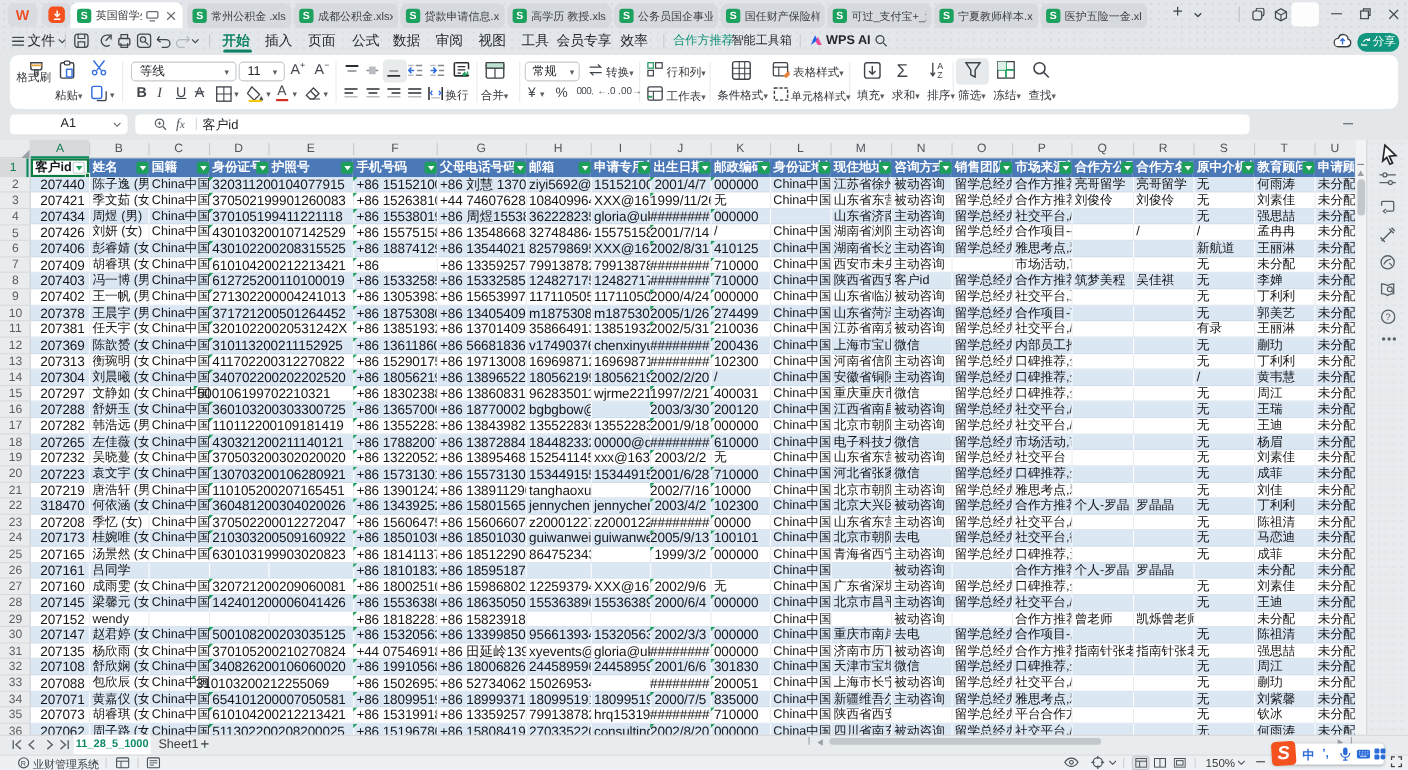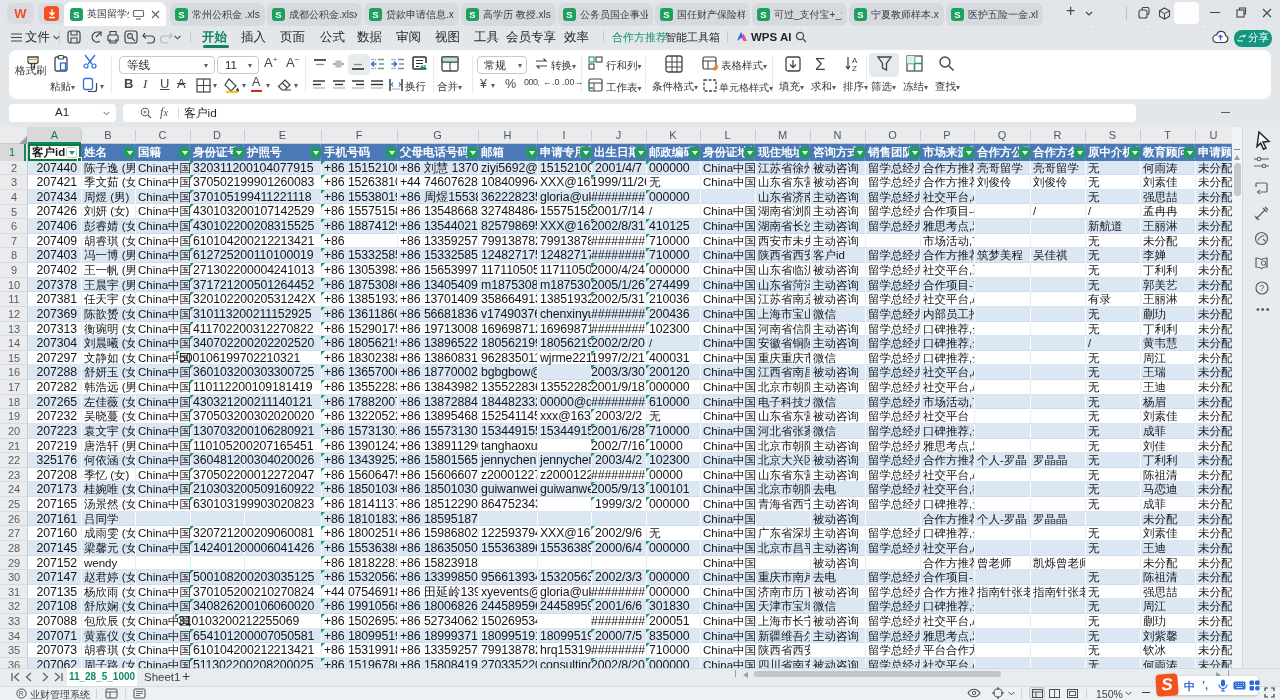--- a/index.html
+++ b/index.html
@@ -1318,21 +1318,21 @@
     <div class="a" style="left:672px;top:0;width:1px;height:100%;background:rgba(255,255,255,0.95)"></div>
     <div class="a" style="left:727px;top:0;width:1px;height:100%;background:rgba(255,255,255,0.95)"></div>
     <div class="a" style="left:782px;top:0;width:1px;height:100%;background:rgba(255,255,255,0.95)"></div>
     <div class="a" style="left:837px;top:0;width:1px;height:100%;background:rgba(255,255,255,0.95)"></div>
     <div class="a" style="left:892px;top:0;width:1px;height:100%;background:rgba(255,255,255,0.95)"></div>
     <div class="a" style="left:946px;top:0;width:1px;height:100%;background:rgba(255,255,255,0.95)"></div>
     <div class="a" style="left:1002px;top:0;width:1px;height:100%;background:rgba(255,255,255,0.95)"></div>
     <div class="a" style="left:1057px;top:0;width:1px;height:100%;background:rgba(255,255,255,0.95)"></div>
     <div class="a" style="left:1112px;top:0;width:1px;height:100%;background:rgba(255,255,255,0.95)"></div>
     <div class="a" style="left:1167px;top:0;width:1px;height:100%;background:rgba(255,255,255,0.95)"></div>
-    <div class="cell oh num" style="left:0px;width:53px;text-align:right;padding-right:4px;padding-left:0;">325176</div>
+    <div class="cell oh num" style="left:0px;width:53px;text-align:right;padding-right:4px;padding-left:0;">318470</div>
     <div class="cell oh" style="left:53px;width:54px;">何依涵 (女</div>
     <div class="cell oh" style="left:107px;width:55px;">China中国</div>
     <div class="cell gt num" style="left:162px;width:130px">360481200304020026</div>
     <div class="cell oh gt num" style="left:293px;width:76px;">+86 1343925280</div>
     <div class="cell oh num" style="left:369px;width:81px;">+86 15801565910</div>
     <div class="cell oh num" style="left:450px;width:59px;">jennychen7</div>
     <div class="cell oh num" style="left:509px;width:54px;">jennychen7</div>
     <div class="cell oh gt num" style="left:563px;width:55px;text-align:right;padding-right:4px;padding-left:0;">2003/4/2</div>
     <div class="cell oh gt num" style="left:618px;width:54px;">102300</div>
     <div class="cell oh" style="left:672px;width:55px;">China中国</div>

